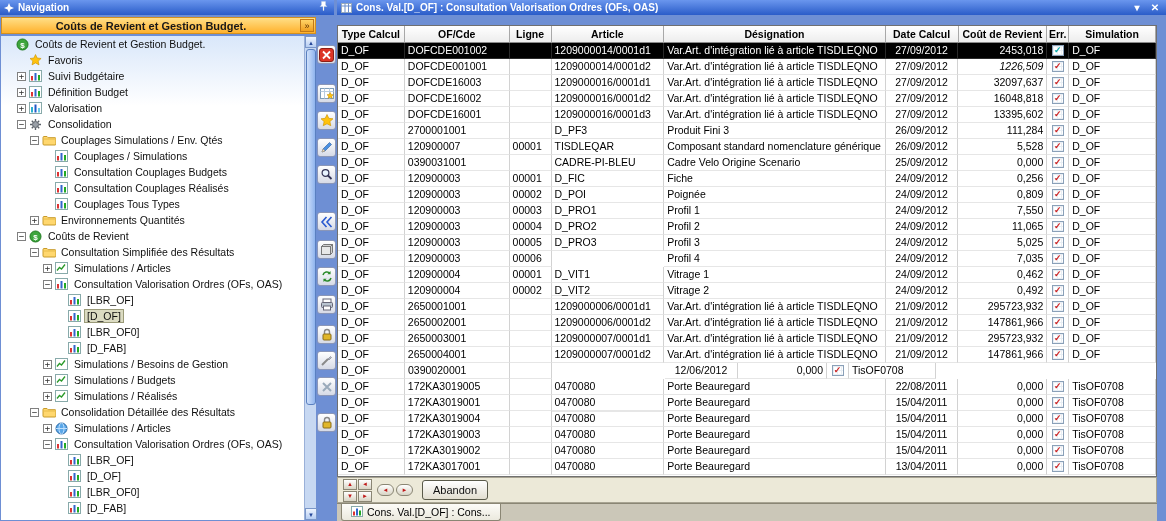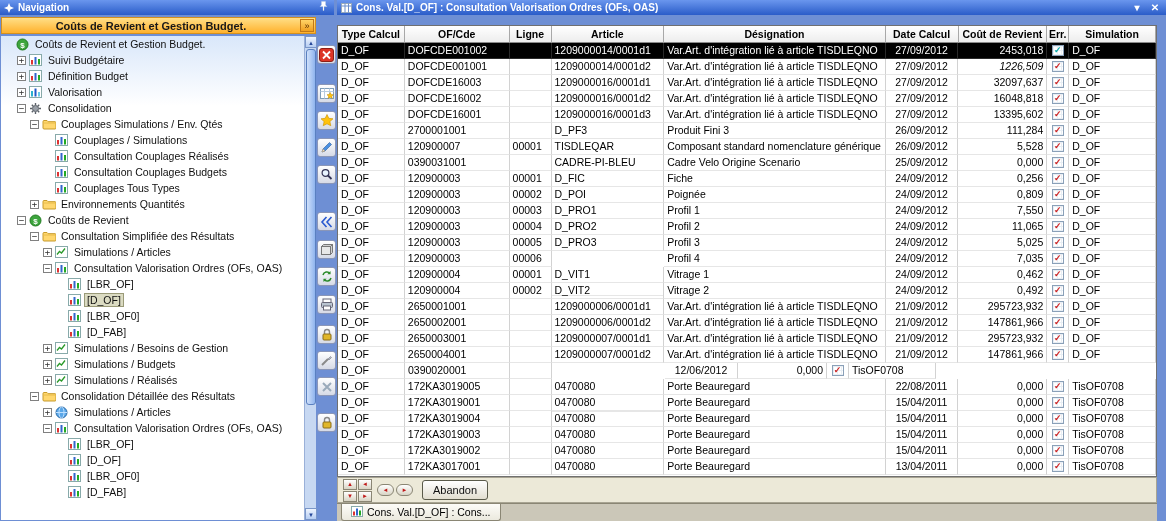--- a/index.html
+++ b/index.html
@@ -138,20 +138,29 @@
         <span class="spacer"></span>
         <span class="ticon">
           <svg width="13" height="13">
             <circle cx="6.5" cy="6.5" r="5.5" fill="#3da53d" stroke="#1f7a1f"></circle>
             <text x="6.5" y="9.5" text-anchor="middle" font-size="8" font-weight="bold" fill="#fff">$</text>
           </svg>
         </span>
         <span class="tlabel">Coûts de Revient et Gestion Budget.</span>
       </div>
       <div class="tree-item" style="padding-left: 16px;">
+        <span class="spacer"></span>
+        <span class="ticon">
+          <svg width="13" height="12">
+            <path d="M6.5 0.5l1.7 3.5 3.9.5-2.9 2.6.8 3.8-3.5-2-3.5 2 .8-3.8L1 4.5l3.9-.5z" fill="#ffc20e" stroke="#c89000" stroke-width="0.6"></path>
+          </svg>
+        </span>
+        <span class="tlabel">Favoris</span>
+      </div>
+      <div class="tree-item" style="padding-left: 16px;">
         <span class="expander">+</span>
         <span class="ticon">
           <svg width="13" height="12">
             <rect x="0.5" y="0.5" width="12" height="11" fill="#fff" stroke="#8aa"></rect>
             <rect x="2" y="6" width="2" height="4.5" fill="#d33"></rect>
             <rect x="5.5" y="3" width="2" height="7.5" fill="#36c"></rect>
             <rect x="9" y="5" width="2" height="5.5" fill="#2a2"></rect>
           </svg>
         </span>
         <span class="tlabel">Suivi Budgétaire</span>
@@ -217,33 +226,33 @@
       <div class="tree-item" style="padding-left: 42px;">
         <span class="spacer"></span>
         <span class="ticon">
           <svg width="13" height="12">
             <rect x="0.5" y="0.5" width="12" height="11" fill="#fff" stroke="#8aa"></rect>
             <rect x="2" y="6" width="2" height="4.5" fill="#d33"></rect>
             <rect x="5.5" y="3" width="2" height="7.5" fill="#36c"></rect>
             <rect x="9" y="5" width="2" height="5.5" fill="#2a2"></rect>
           </svg>
         </span>
+        <span class="tlabel">Consultation Couplages Budgets</span>
+      </div>
+      <div class="tree-item" style="padding-left: 42px;">
+        <span class="spacer"></span>
+        <span class="ticon">
+          <svg width="13" height="12">
+            <rect x="0.5" y="0.5" width="12" height="11" fill="#fff" stroke="#8aa"></rect>
+            <rect x="2" y="6" width="2" height="4.5" fill="#d33"></rect>
+            <rect x="5.5" y="3" width="2" height="7.5" fill="#36c"></rect>
+            <rect x="9" y="5" width="2" height="5.5" fill="#2a2"></rect>
+          </svg>
+        </span>
         <span class="tlabel">Consultation Couplages Réalisés</span>
-      </div>
-      <div class="tree-item" style="padding-left: 42px;">
-        <span class="spacer"></span>
-        <span class="ticon">
-          <svg width="13" height="12">
-            <rect x="0.5" y="0.5" width="12" height="11" fill="#fff" stroke="#8aa"></rect>
-            <rect x="2" y="6" width="2" height="4.5" fill="#d33"></rect>
-            <rect x="5.5" y="3" width="2" height="7.5" fill="#36c"></rect>
-            <rect x="9" y="5" width="2" height="5.5" fill="#2a2"></rect>
-          </svg>
-        </span>
-        <span class="tlabel">Consultation Couplages Budgets</span>
       </div>
       <div class="tree-item" style="padding-left: 42px;">
         <span class="spacer"></span>
         <span class="ticon">
           <svg width="13" height="12">
             <rect x="0.5" y="0.5" width="12" height="11" fill="#fff" stroke="#8aa"></rect>
             <rect x="2" y="6" width="2" height="4.5" fill="#d33"></rect>
             <rect x="5.5" y="3" width="2" height="7.5" fill="#36c"></rect>
             <rect x="9" y="5" width="2" height="5.5" fill="#2a2"></rect>
           </svg>

